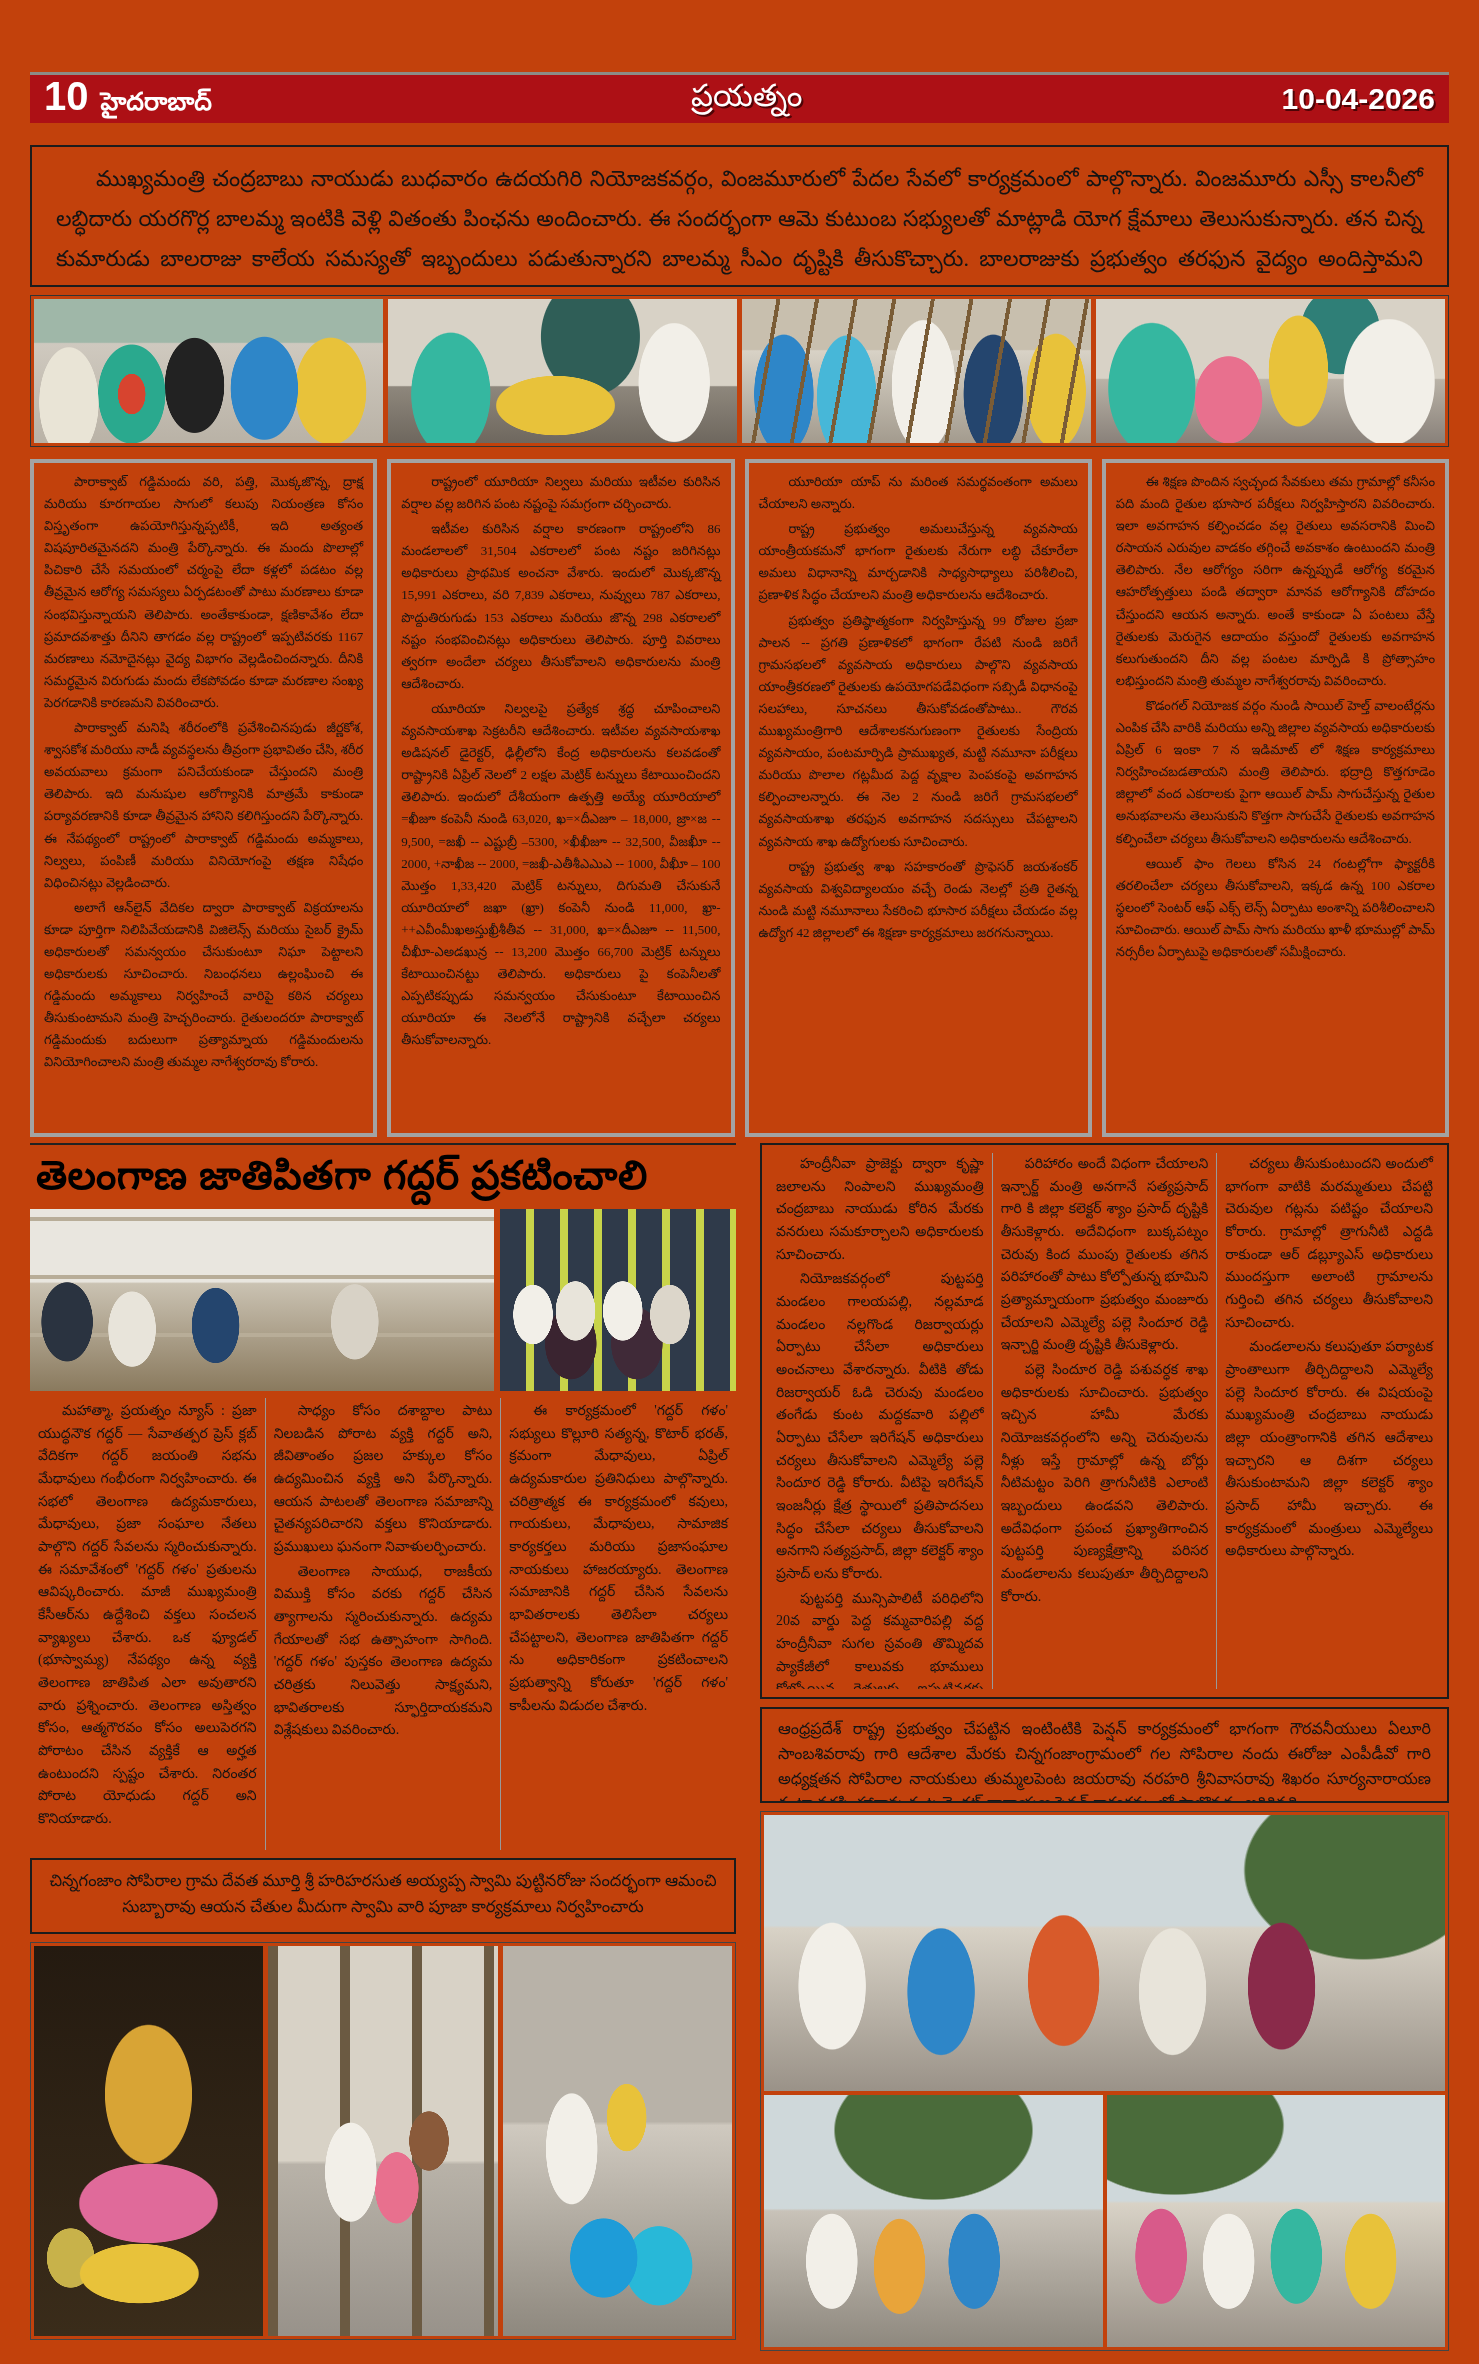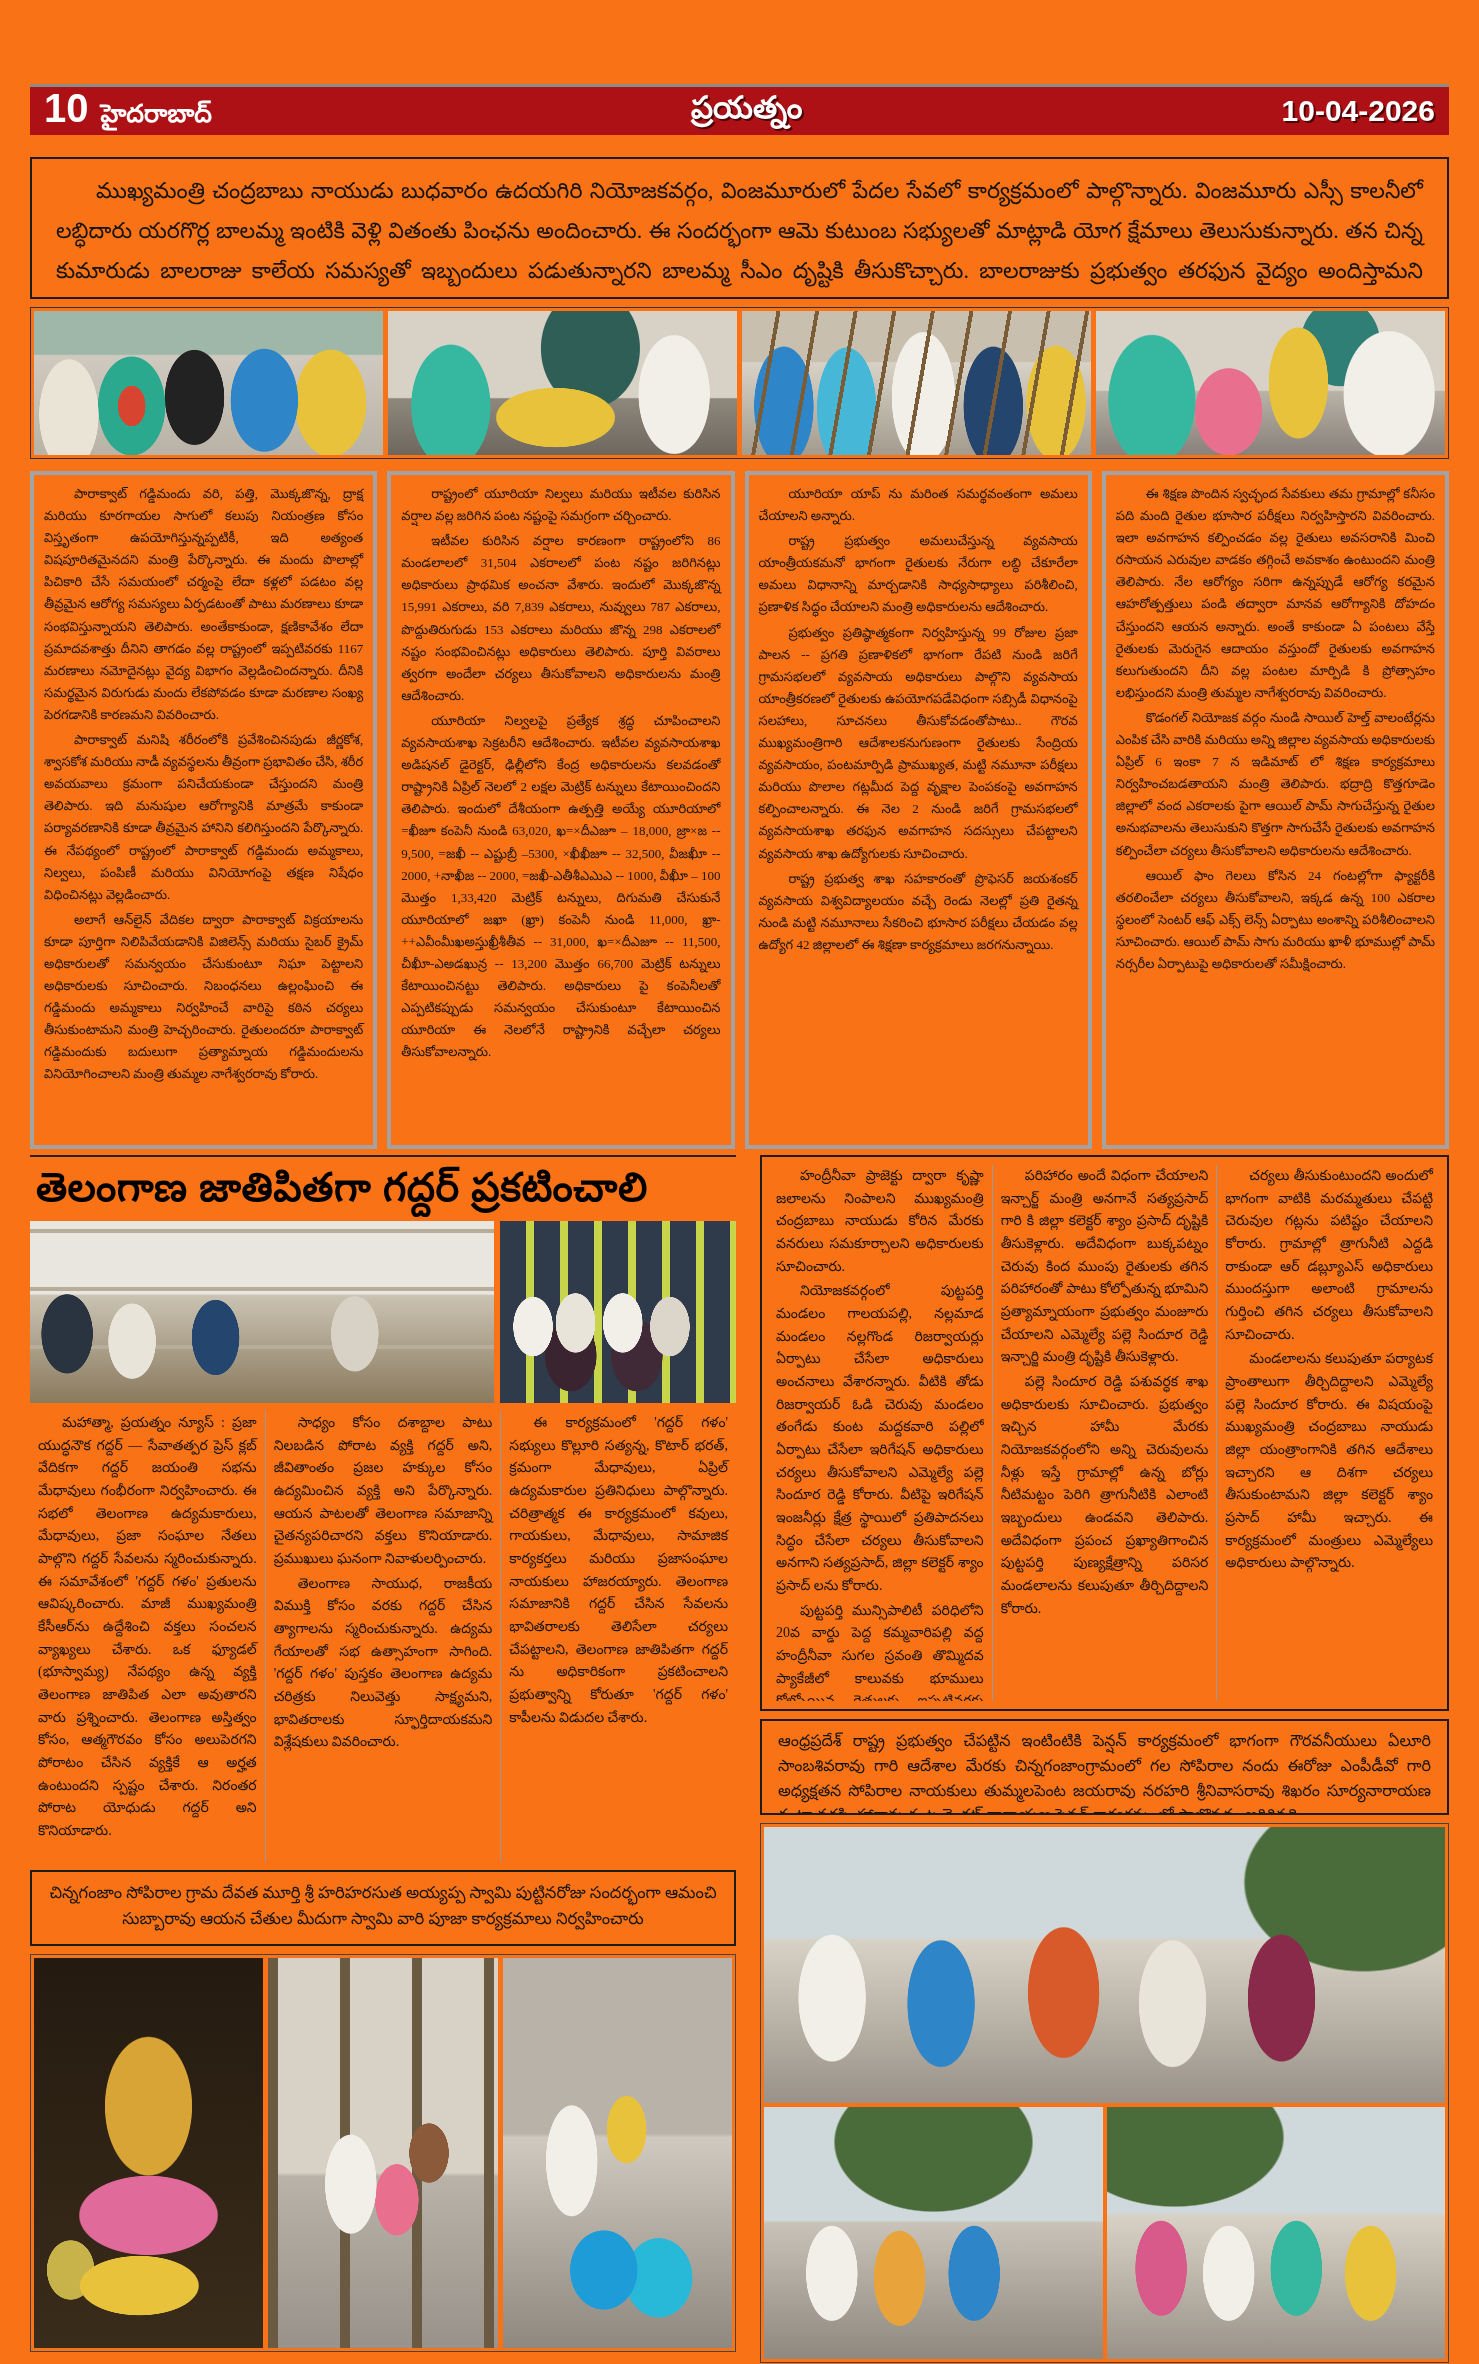--- a/index.html
+++ b/index.html
@@ -1,33 +1,33 @@
 <!DOCTYPE html>
 <html><head>
 <meta charset="utf-8">
 <style>
   * { box-sizing: border-box; margin: 0; padding: 0; }
   html,body { background:#e8e8e4; }
   .sheet {
-    width: 1479px; height: 2364px; margin: 0 auto; background: #f97316;
+    width: 1479px; height: 2364px; margin: 0 auto; background: #c2410c;
     font-family: "Liberation Serif", "DejaVu Serif", serif;
     color: #141414; position: relative; overflow: hidden;
-    padding: 12px 30px;
+    padding: 0 30px;
   }
   
   .masthead-bar {
     margin-top: 72px; height: 51px; background: #ad1015;
     border-top: 3px solid #8c8c86;
     display: flex; align-items: center; justify-content: space-between;
     color: #fff; padding: 0 14px;
   }
   .mh-left { display: flex; align-items: baseline; gap: 12px; }
   .mh-pageno { font-size: 40px; font-weight: bold; font-family: "Liberation Sans", sans-serif; line-height: 1;}
   .mh-city { font-size: 25px; font-weight: bold; }
-  .mh-title { font-size: 31px; font-weight: bold; text-shadow: 2px 2px 0 #4d0406; }
+  .mh-title { font-size: 31px; font-weight: normal; text-shadow: 2px 2px 0 #4d0406; }
   .mh-date { font-size: 30px; font-weight: bold; font-family: "Liberation Sans", sans-serif; text-shadow: 2px 2px 0 #4d0406;}
   
   .lead-box {
     margin-top: 22px; border: 2px solid #1c1c1c; padding: 12px 24px;
     font-size: 22px; line-height: 1.82; text-align: justify; height: 142px; overflow: hidden;
   }
   .lead-box p { text-indent: 40px; }
   
   .photo-strip { margin-top: 8px; border: 1px solid #333; padding: 3px; display: flex; gap: 5px; height: 152px; }
   .ph { flex: 1; position: relative; overflow: hidden; background:#c8c2b8; }

